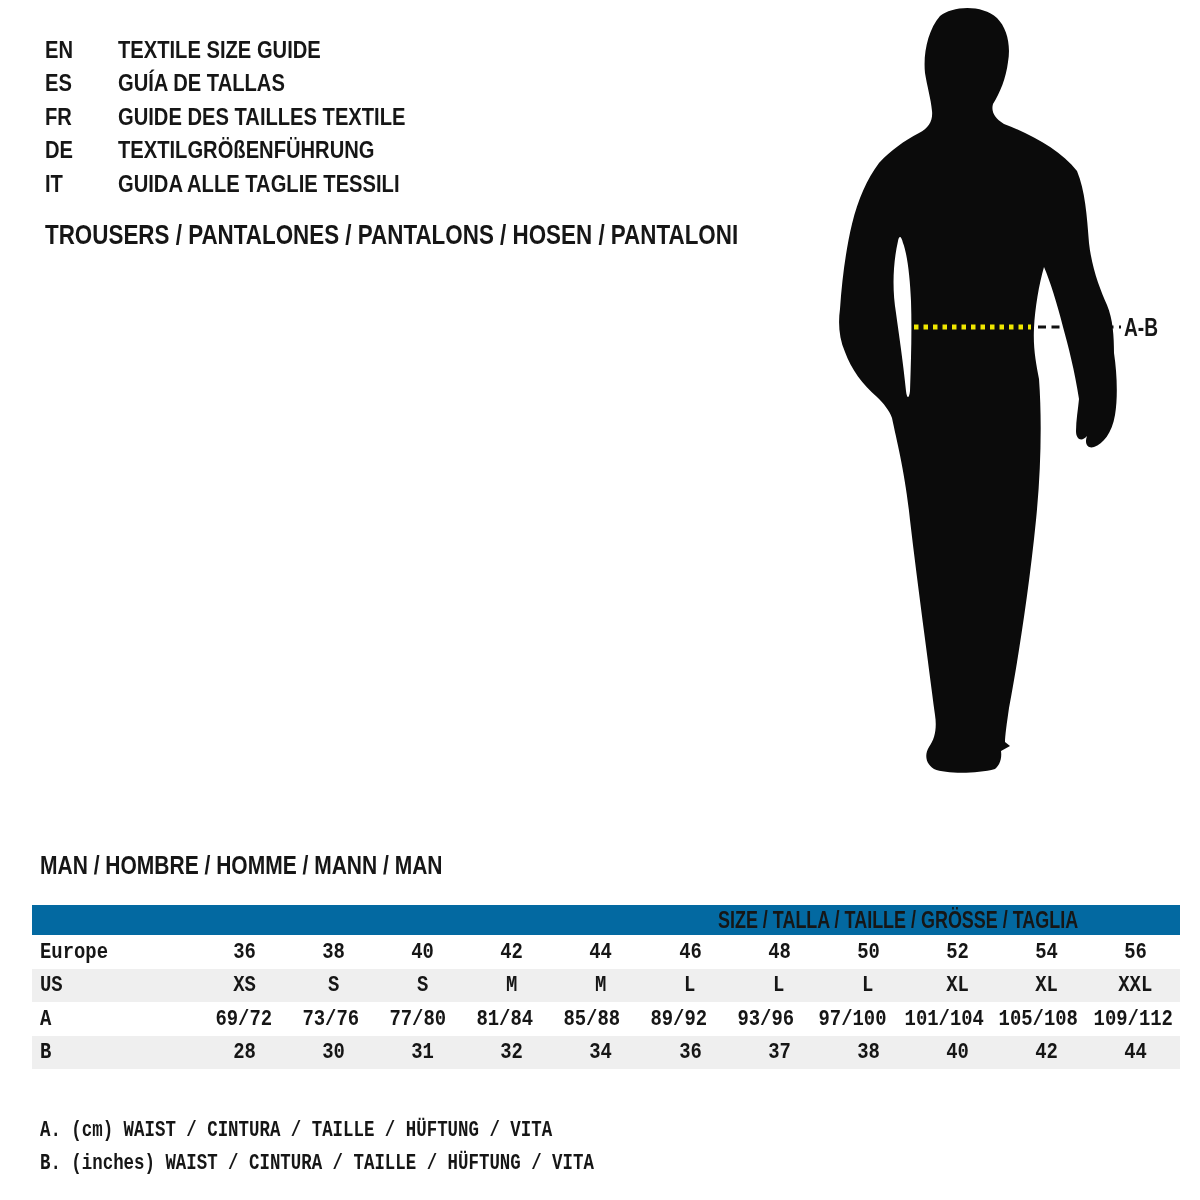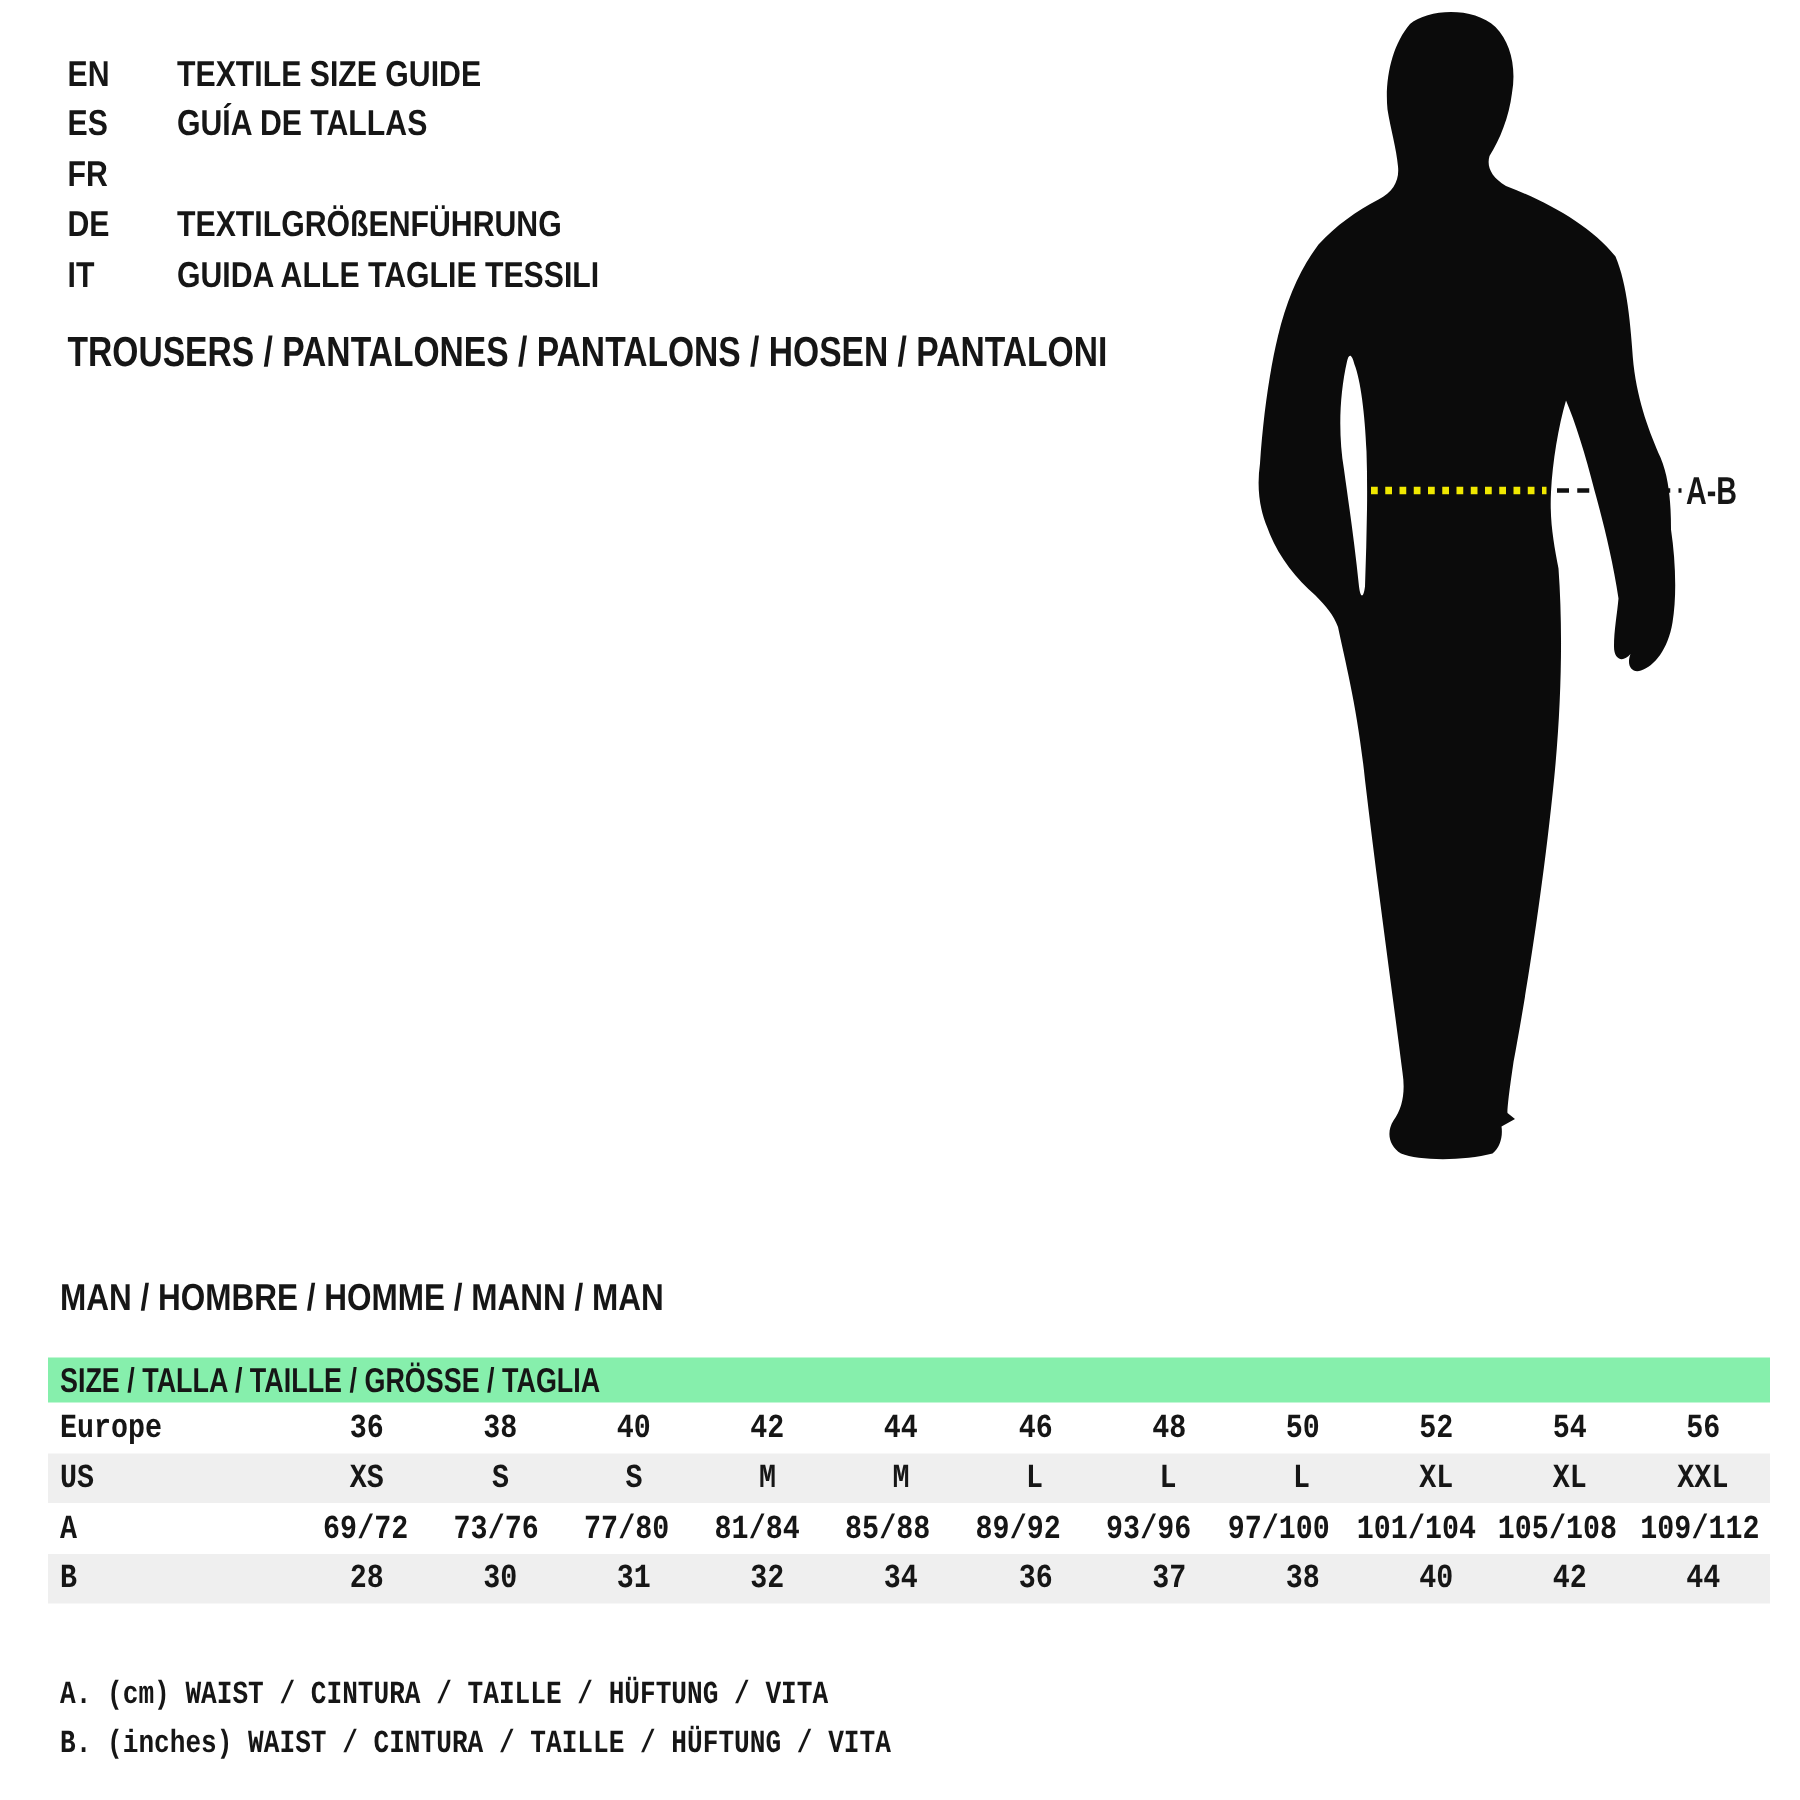--- a/index.html
+++ b/index.html
@@ -48,20 +48,21 @@
       <div class="lang-row">
         <span class="lang-code"><span class="cx">EN</span></span>
         <span class="lang-title"><span class="cx">TEXTILE SIZE GUIDE</span></span>
       </div>
       <div class="lang-row">
         <span class="lang-code"><span class="cx">ES</span></span>
         <span class="lang-title"><span class="cx">GUÍA DE TALLAS</span></span>
       </div>
       <div class="lang-row">
         <span class="lang-code"><span class="cx">FR</span></span>
+        <span class="lang-title"><span class="cx">GUIDE DES TAILLES TEXTILE</span></span>
       </div>
       <div class="lang-row">
         <span class="lang-code"><span class="cx">DE</span></span>
         <span class="lang-title"><span class="cx">TEXTILGRÖßENFÜHRUNG</span></span>
       </div>
       <div class="lang-row">
         <span class="lang-code"><span class="cx">IT</span></span>
         <span class="lang-title"><span class="cx">GUIDA ALLE TAGLIE TESSILI</span></span>
       </div>
     </div>
@@ -121,21 +122,21 @@
           Z"></path>
     <line x1="914" y1="327" x2="1031" y2="327" stroke="#f0e800" stroke-width="5" stroke-dasharray="4.5 5"></line>
     <text x="1124" y="336" font-size="26" font-weight="bold" font-family="Liberation Sans, DejaVu Sans, sans-serif" fill="#161616" textLength="34" lengthAdjust="spacingAndGlyphs">A-B</text>
   </svg>
 
   <div class="h-man">
     <span class="cx">MAN / HOMBRE / HOMME / MANN / MAN</span>
   </div>
 
   <div class="size-table">
-    <div class="t-header" style="background: #86efac;">
+    <div class="t-header" style="background: #0369a1; text-align: right;">
       <span class="cx">SIZE / TALLA / TAILLE / GRÖSSE / TAGLIA</span>
     </div>
     <div id="t-body">
         <div class="t-row">
           <div class="t-label"><span class="cx">Europe</span></div>
           <div class="t-cell"><span class="cx cxc">36</span></div>
           <div class="t-cell"><span class="cx cxc">38</span></div>
           <div class="t-cell"><span class="cx cxc">40</span></div>
           <div class="t-cell"><span class="cx cxc">42</span></div>
           <div class="t-cell"><span class="cx cxc">44</span></div>

